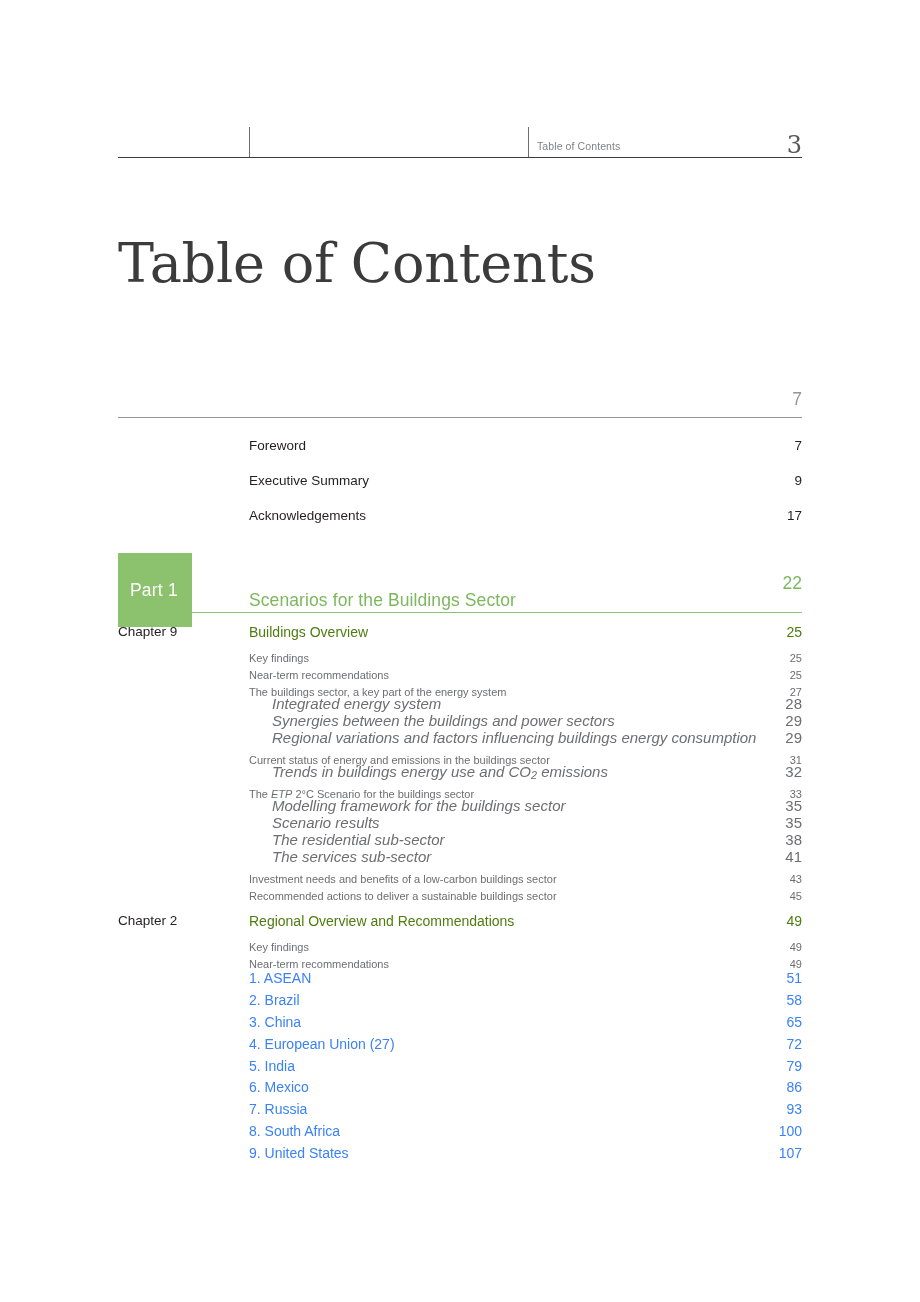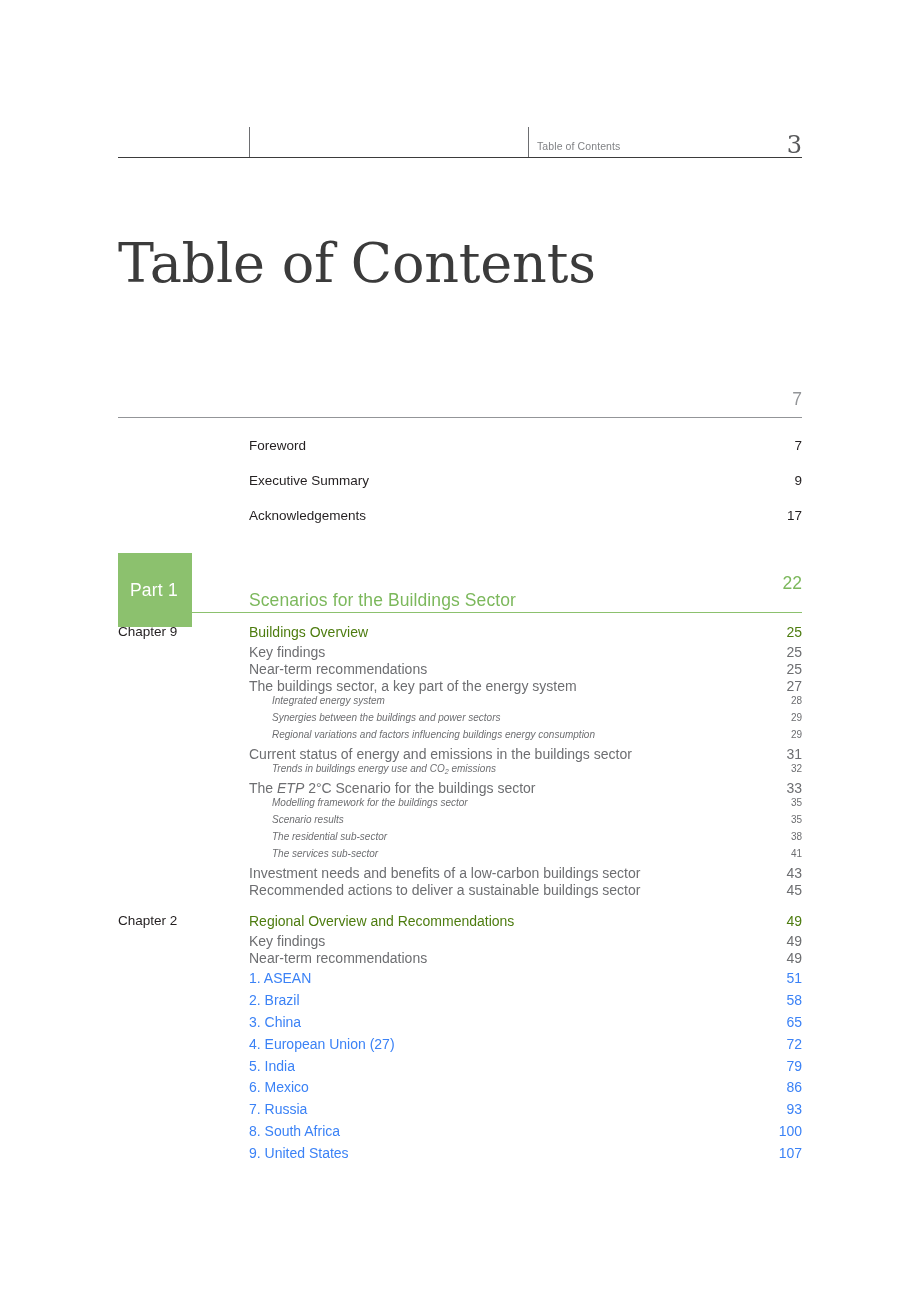--- a/index.html
+++ b/index.html
@@ -191,28 +191,29 @@
 
   .lvl-1 .toc-text,
   .lvl-1 .toc-page {
     font-size: 14px;
     color: #4d7c0f;
   }
   .lvl-1 .toc-text { left: 131px; }
 
   .lvl-2 .toc-text,
   .lvl-2 .toc-page {
-    font-size: 14px;
+    font-size: 11px;
     color: #6d6e71;
+    margin-top: 8px;
   }
   .lvl-2 .toc-text { left: 131px; }
 
   .lvl-3 .toc-text,
   .lvl-3 .toc-page {
-    font-size: 10px;
+    font-size: 15px;
     color: #6d6e71;
     font-style: italic;
   }
   .lvl-3 .toc-text { left: 154px; }
   .lvl-3 .toc-page { font-style: normal; }
 
   .lvl-num .toc-text,
   .lvl-num .toc-page {
     font-size: 14px;
     color: #3b82f6;

